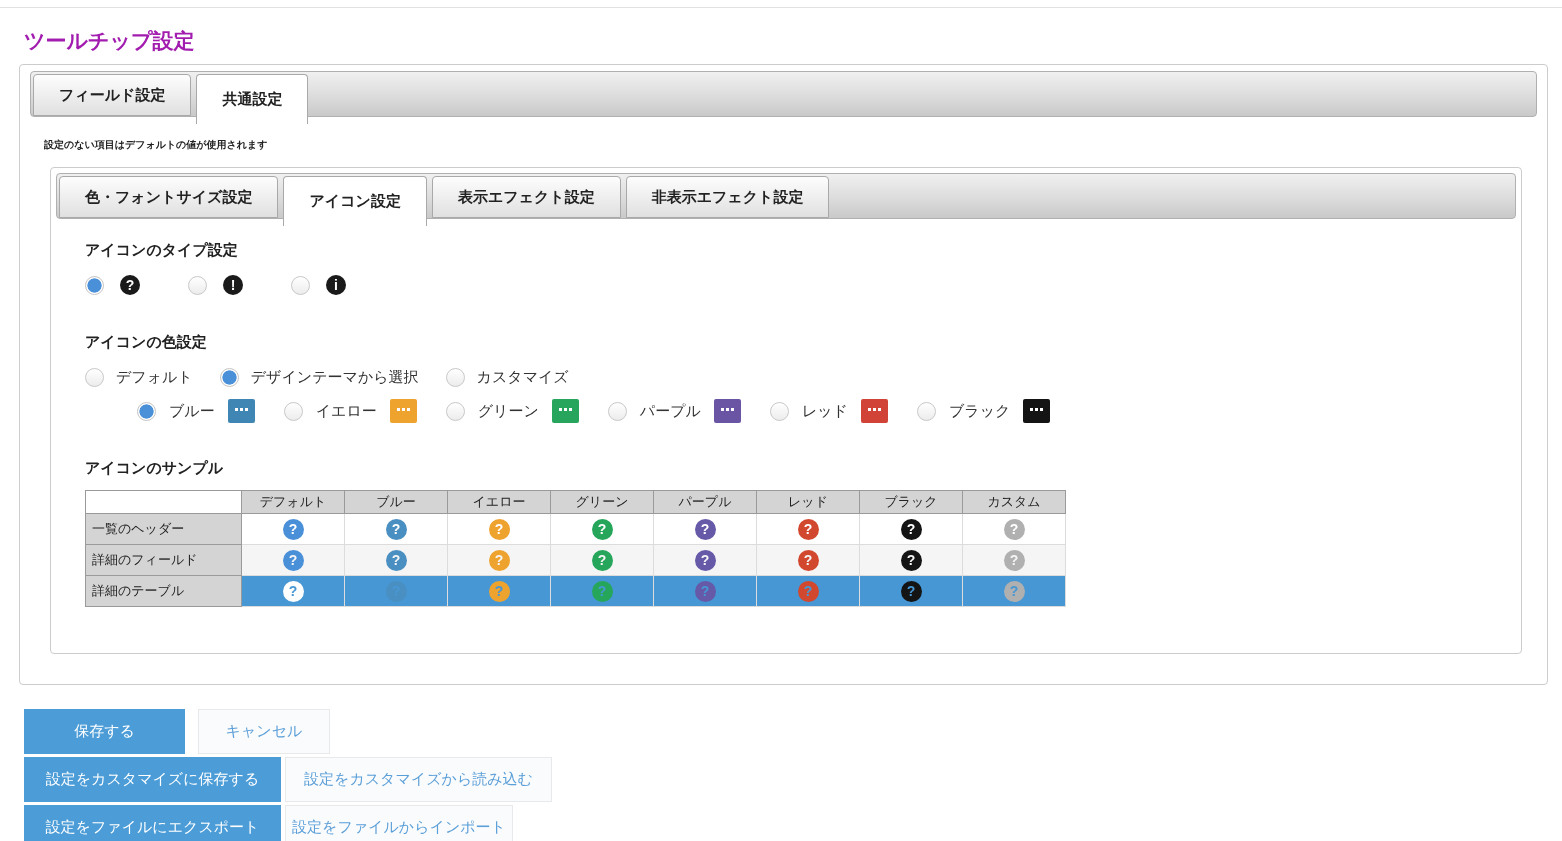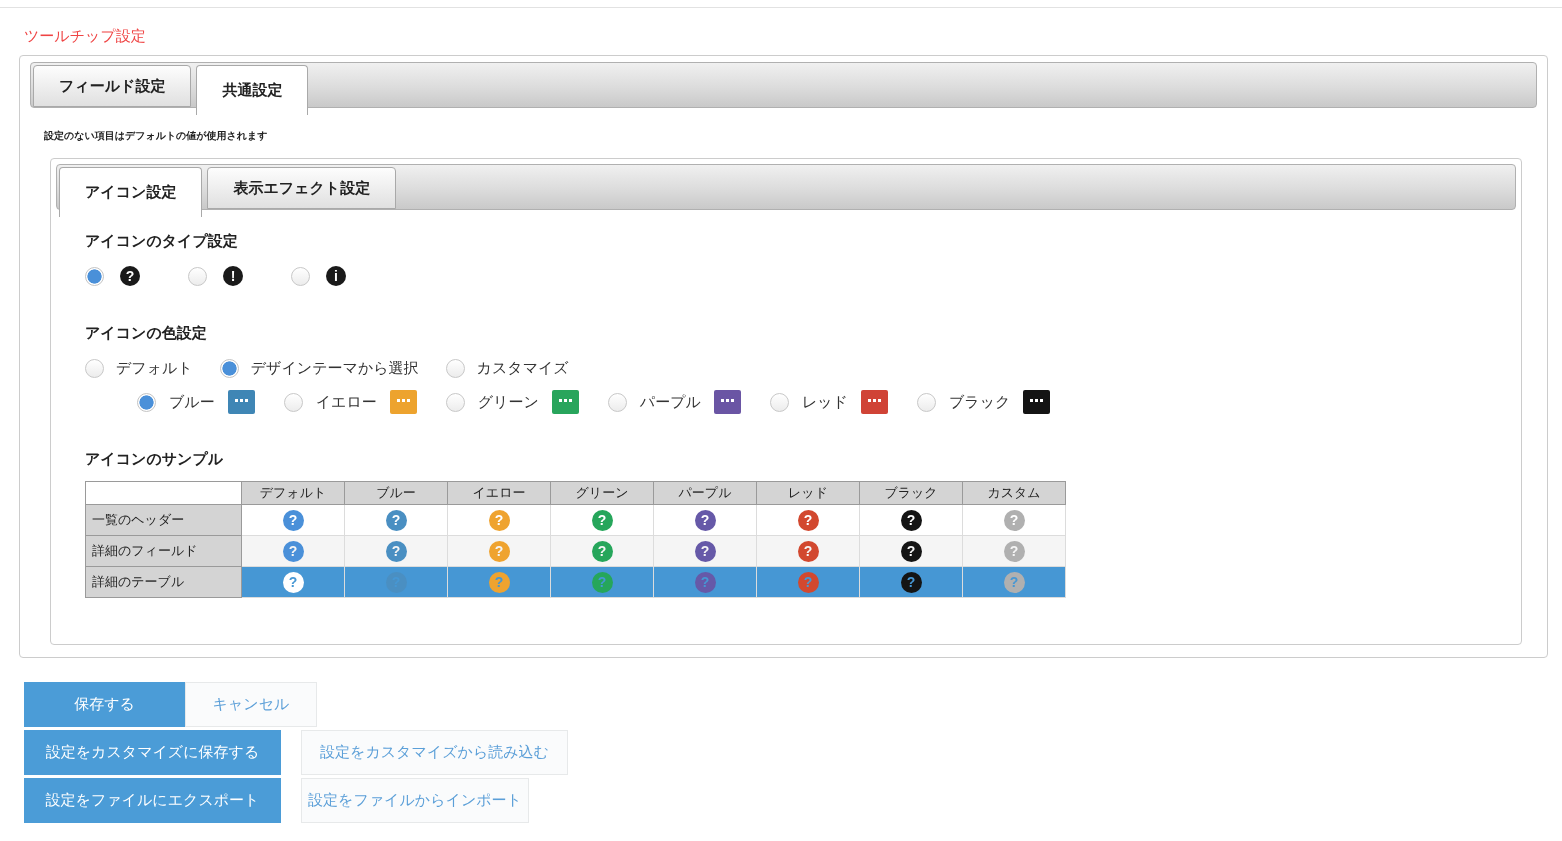--- a/index.html
+++ b/index.html
@@ -4,26 +4,26 @@
 <style>
   * { margin:0; padding:0; box-sizing:border-box; }
   html,body { background:#fff; }
   body {
     width:1562px; height:841px; position:relative;
     font-family:"Liberation Sans","DejaVu Sans",sans-serif;
     color:#222; font-size:14px;
   }
   .top-divider { height:8px; border-bottom:1px solid #e2e2e2; width:100%; }
 
-  .page-title { font-size:15px; font-weight:normal; margin:19px 0 9px 24px; color:#ef4444; }
+  .page-title { font-size:21px; font-weight:bold; margin:19px 0 9px 24px; color:#a21caf; }
 
   .outer-panel {
     margin-left:19px; width:1529px;
     border:1px solid #ccc; border-radius:4px;
-    padding:6px 10px 12px 10px; background:#fff;
+    padding:6px 10px 30px 10px; background:#fff;
   }
 
   
   .tabbar {
     height:46px; border:1px solid #b0b0b0; border-radius:4px;
     background:linear-gradient(180deg,#f0f0f0 0%,#dcdcdc 55%,#c9c9c9 100%);
     display:flex; align-items:flex-start; gap:5px;
     padding:1px 2px 0 2px; position:relative; overflow:visible;
   }
   .tab {
@@ -123,22 +123,22 @@
   .ic-yellow  { background:var(--icon-yellow); }
   .ic-green   { background:var(--icon-green); }
   .ic-purple  { background:var(--icon-purple); }
   .ic-red     { background:var(--icon-red); }
   .ic-black   { background:var(--icon-black); }
   .ic-custom  { background:var(--icon-custom); }
   .ic-white   { background:#ffffff; }
 
   
   .actions { margin:24px 0 0 24px; display:flex; flex-direction:column; gap:3px; }
-  .action-row { display:flex; align-items:stretch; }
-  .action-row.gapped { gap:20px; }
+  .action-row { display:flex; align-items:stretch;gap:13px; }
+  .action-row.gapped { gap:4px; }
   .btn {
     height:45px; display:inline-flex; align-items:center; justify-content:center;
     font-size:15px; cursor:pointer; border:none; white-space:nowrap;
     font-family:inherit;
   }
   .btn-primary { background:var(--button-blue); color:#fff; }
   .btn-secondary {
     background:#fafbfc; color:var(--button-link-text);
     border:1px solid #e7e9ea;
   }
@@ -160,22 +160,24 @@
   <div class="tabbar">
     <div class="tab">フィールド設定</div>
     <div class="tab active">共通設定</div>
   </div>
 
   <div class="note">設定のない項目はデフォルトの値が使用されます</div>
 
   <div class="inner-panel">
 
     <div class="tabbar">
+      <div class="tab">色・フォントサイズ設定</div>
       <div class="tab active">アイコン設定</div>
       <div class="tab">表示エフェクト設定</div>
+      <div class="tab">非表示エフェクト設定</div>
     </div>
 
     <div class="content">
 
       <div class="section-heading h-type">アイコンのタイプ設定</div>
 
       <div class="radio-row type-row">
         <div class="type-group">
           <span class="radio checked"></span>
           <span class="type-icon">?</span>

